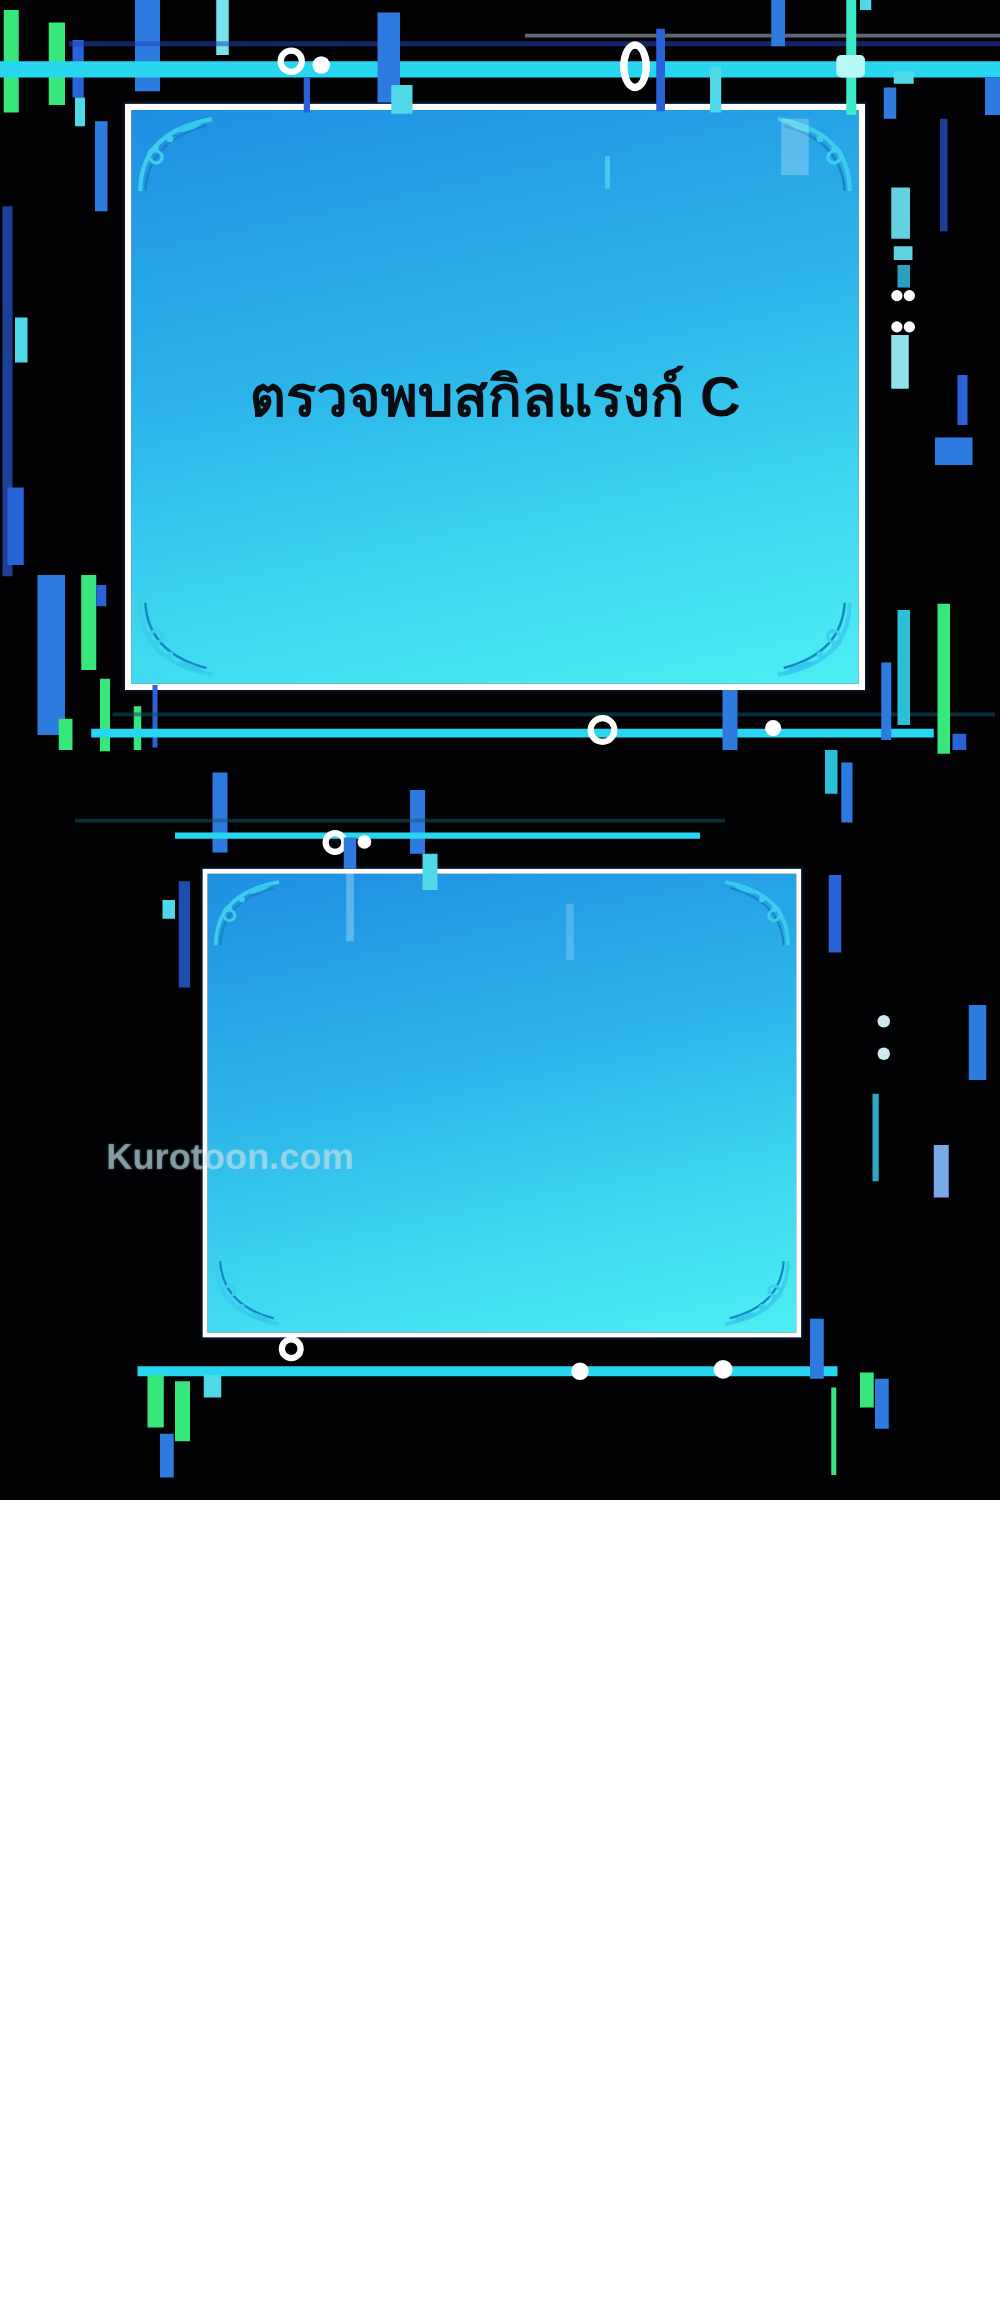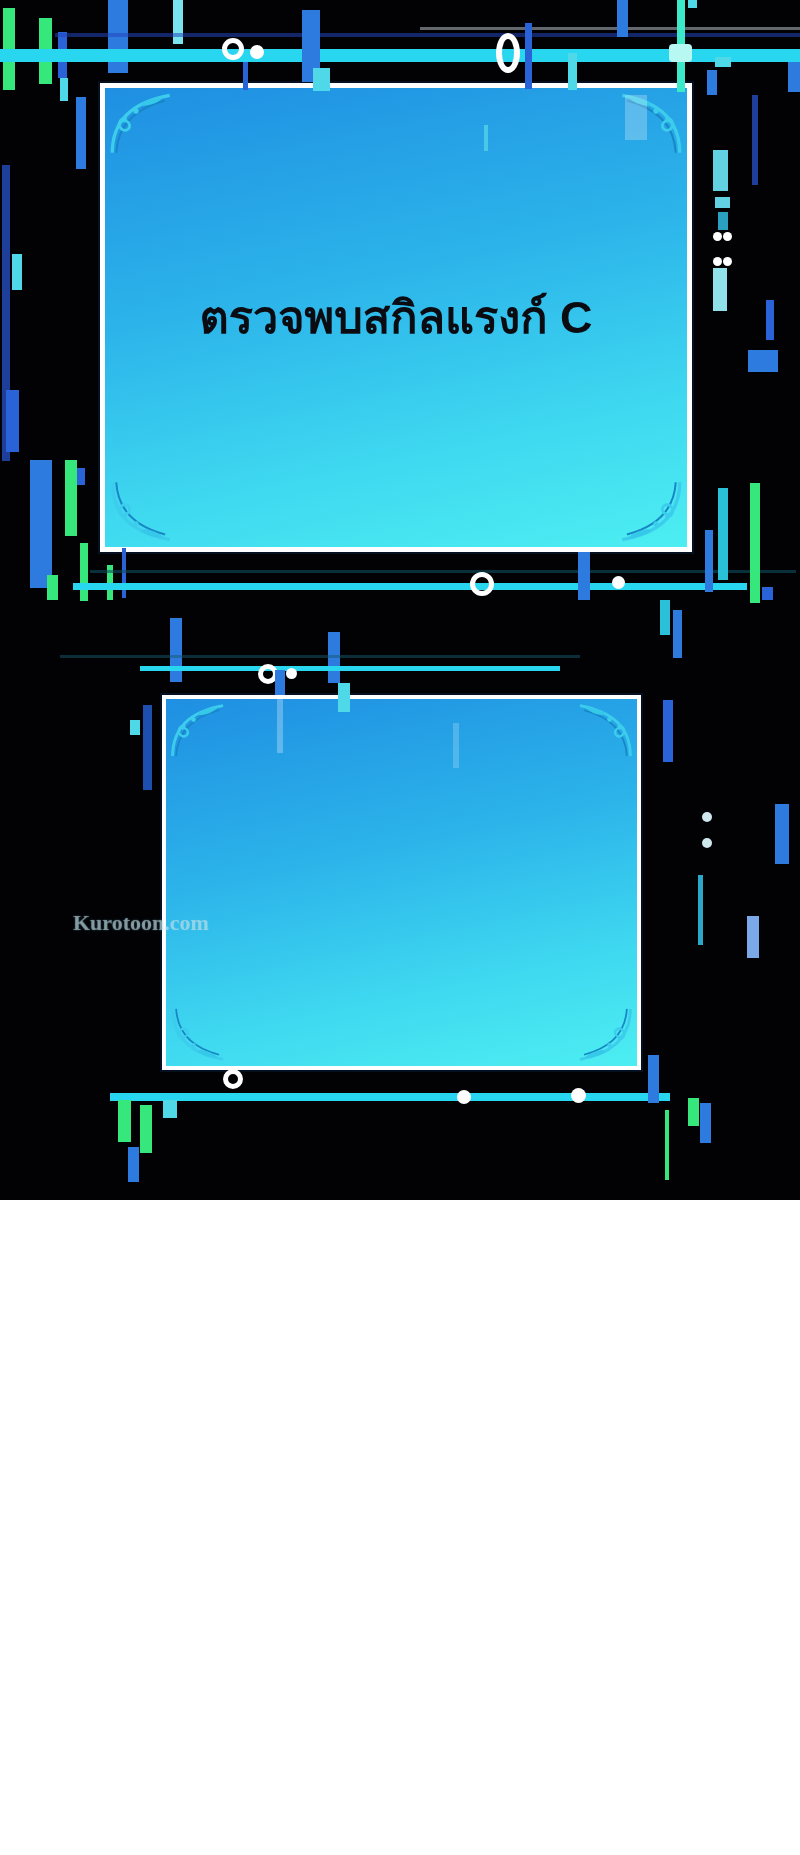--- a/index.html
+++ b/index.html
@@ -28,21 +28,21 @@
 
   
   .d{position:absolute;}
   .ring{position:absolute;border:5px solid #ffffff;border-radius:50%;background:transparent;box-sizing:border-box;}
   .dot{position:absolute;background:#ffffff;border-radius:50%;}
 
   
   .watermark{position:absolute;left:55px;top:898px;z-index:30;line-height:1.0;
              color:rgba(232,244,248,.55);text-shadow:0 0 2px rgba(120,200,220,.45);}
   .watermark .wm1{font-size:30px;font-weight:bold;}
-  .watermark .wm2{font-size:22px;font-weight:bold;margin-top:14px;margin-left:18px;color:rgba(215,232,238,.5);font-family:Liberation Serif, serif;}
+  .watermark .wm2{font-size:29px;font-weight:bold;margin-top:14px;margin-left:30px;color:rgba(215,232,238,.5);}
 </style>
 </head>
 <body>
 
 <div class="stage">
   <div class="black-panel">
 
     <div class="sysbox" id="box1">
       <svg class="orn tl" viewBox="0 0 100 100">
         <path d="M8,95 C8,55 28,20 95,8" fill="none" stroke="#3dcdec" stroke-width="5"></path>

